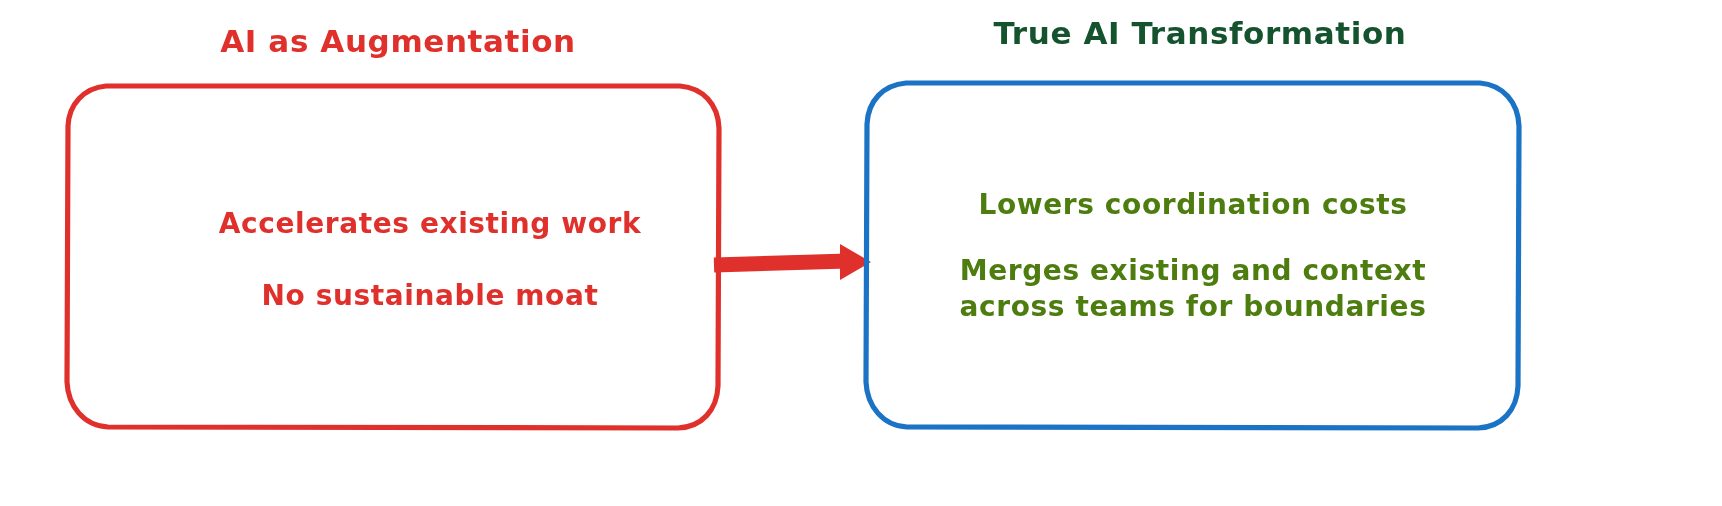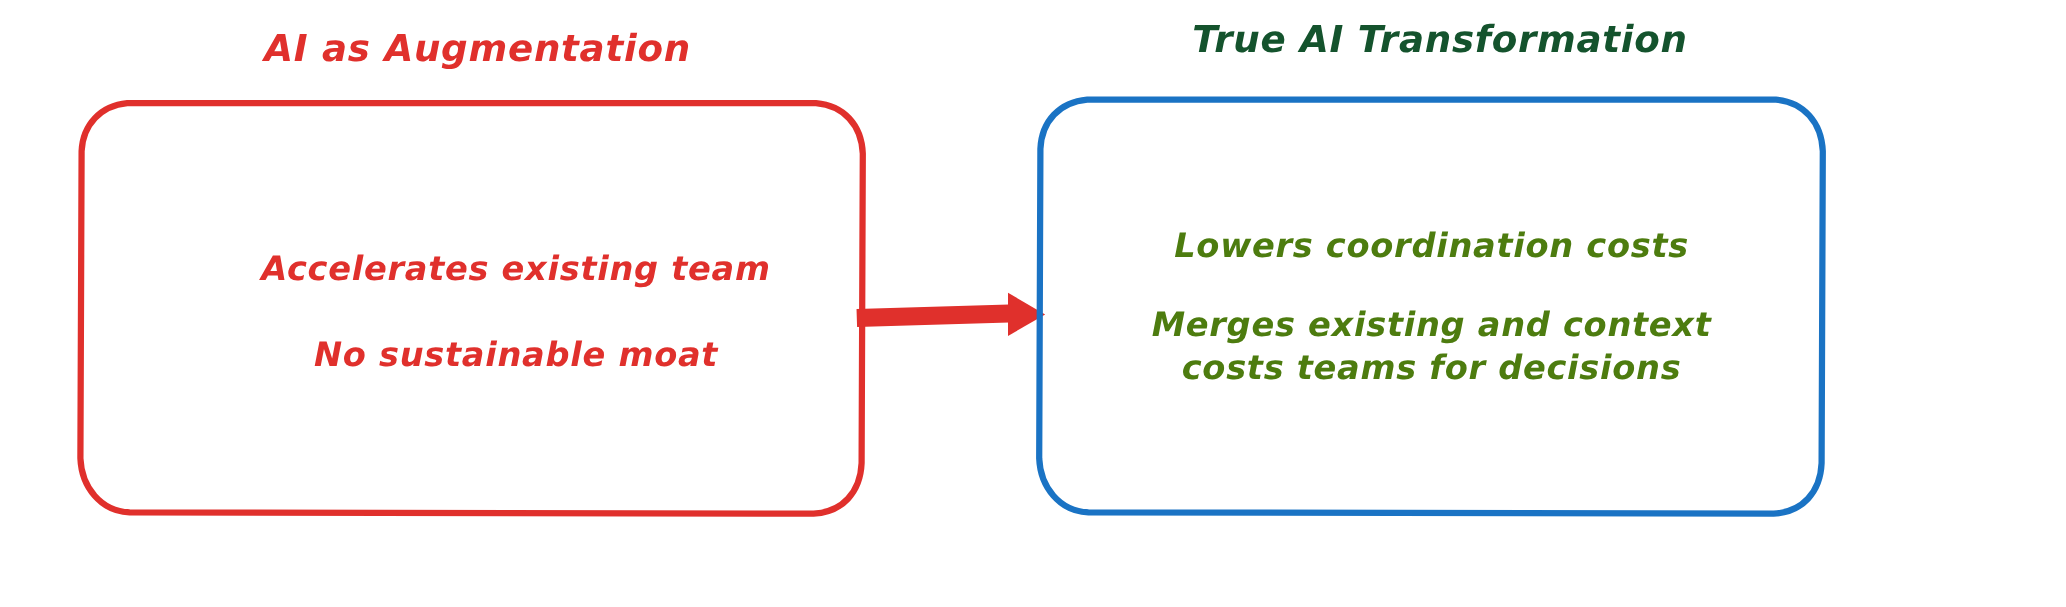--- a/index.html
+++ b/index.html
@@ -12,21 +12,20 @@
     width: 1722px;
     height: 506px;
     background: #ffffff;
     overflow: hidden;
     font-family: "DejaVu Sans", sans-serif;
   }
 
   
   .hand {
     font-family: "DejaVu Sans", sans-serif;
-    font-style: italic;
     font-weight: 700;
     letter-spacing: 0.6px;
     white-space: nowrap;
     -webkit-font-smoothing: antialiased;
   }
 
   
   .panel-title {
     position: absolute;
     text-align: center;
@@ -107,21 +106,21 @@
              C 4 324 20 344 44 345
              L 614 346
              C 638 345 653 328 654 304
              L 655 46
              C 654 22 639 6 616 4
              Z" fill="none" stroke="#e0302c" stroke-width="5.2" stroke-linecap="round" stroke-linejoin="round"></path>
   </svg>
 
   <div class="box-body" id="box-left-body">
     <div class="hand item red">
-      <span>Accelerates existing team</span>
+      <span>Accelerates existing work</span>
     </div>
     <div class="hand item red">
       <span>No sustainable moat</span>
     </div>
   </div>
 
   <svg id="arrow" width="180" height="70" viewBox="0 0 180 70">
     <path d="M 6 37 L 140 33" stroke="#e0302c" stroke-width="15" stroke-linecap="butt" fill="none"></path>
     <path d="M 132 16 L 163 34 L 132 52 Z" fill="#e0302c"></path>
   </svg>
@@ -139,17 +138,17 @@
              C 656 24 641 7 618 5
              Z" fill="none" stroke="#1a73c4" stroke-width="5.2" stroke-linecap="round" stroke-linejoin="round"></path>
   </svg>
 
   <div class="box-body" id="box-right-body">
     <div class="hand item blue">
       <span>Lowers coordination costs</span>
     </div>
     <div class="hand item blue">
       <span>Merges existing and context</span>
-      <span class="l2">costs teams for decisions</span>
+      <span class="l2">across teams for boundaries</span>
     </div>
   </div>
 
 </div>
 
 </body></html>

